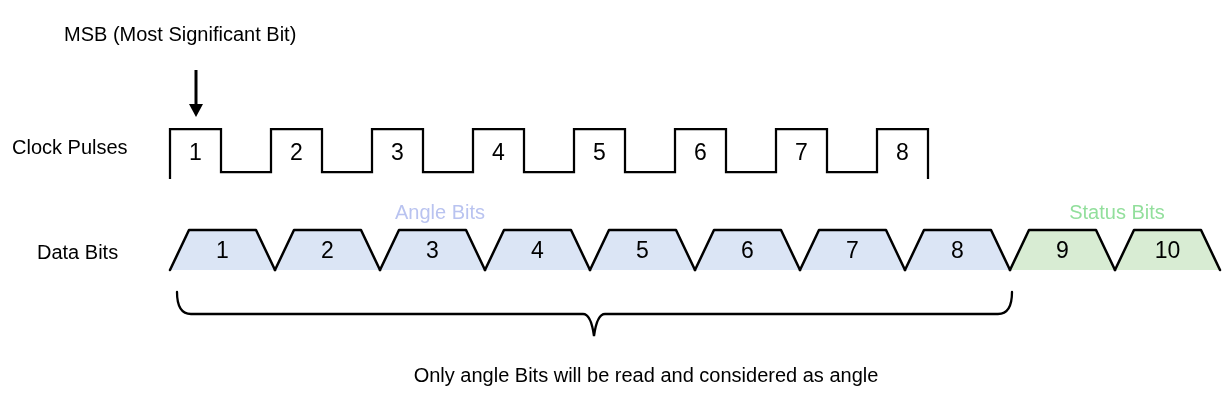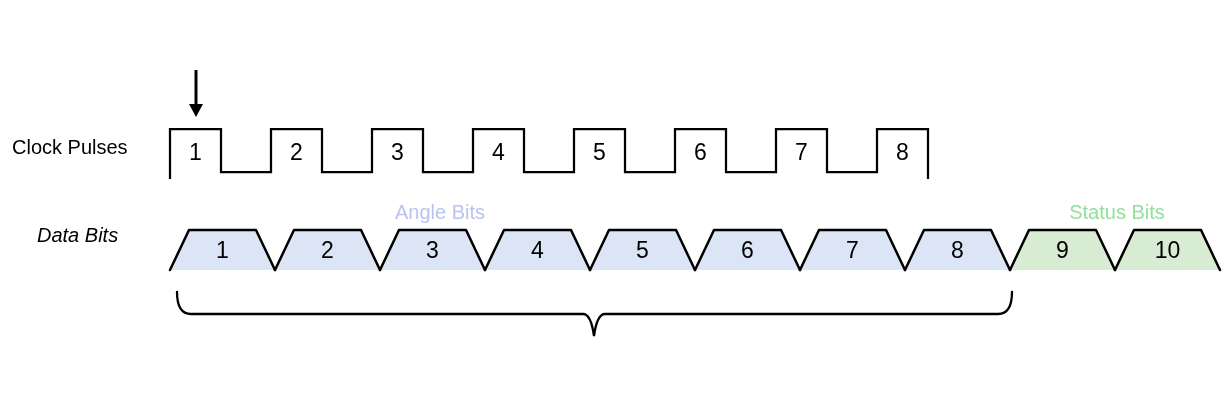--- a/index.html
+++ b/index.html
@@ -29,34 +29,36 @@
   }
   .label {
     position: absolute;
     font-size: 20px;
     line-height: 1.1;
     white-space: nowrap;
     color: #000000;
   }
   .msb-label     { left: 64px;  top: 23px; }
   .clock-label   { left: 4px;   top: 136px; margin-left: 8px; }
-  .data-label    { left: 37px;  top: 224px; font-style: italic; }
+  .data-label    { left: 37px;  top: 241px; }
   .heading       { transform: translateX(-50%); font-size: 20px; }
   .angle-heading  { left: 440px;  top: 201px; }
   .status-heading { left: 1117px; top: 201px; }
   .caption       { left: 646px; top: 364px; transform: translateX(-50%); }
 </style>
 </head>
 <body>
 
 <div class="canvas">
+  <div class="label msb-label">MSB (Most Significant Bit)</div>
   <div class="label clock-label">Clock Pulses</div>
   <div class="label data-label">Data Bits</div>
   <div class="label heading angle-heading" style="color: rgb(185, 195, 240);">Angle Bits</div>
   <div class="label heading status-heading" style="color: rgb(146, 223, 156);">Status Bits</div>
+  <div class="label caption">Only angle Bits will be read and considered as angle</div>
   <svg id="diagram-svg" width="1228" height="400" viewBox="0 0 1228 400" xmlns="http://www.w3.org/2000/svg">
       <line x1="196" y1="70" x2="196" y2="106" stroke="#000000" stroke-width="3"></line>
       <polygon points="189,104 203,104 196,117" fill="#000000"></polygon>
       <path d="M 170 179 L 170 129 L 221 129 L 221 172 L 271 172 L 271 129 L 322 129 L 322 172 L 372 172 L 372 129 L 423 129 L 423 172 L 473 172 L 473 129 L 524 129 L 524 172 L 574 172 L 574 129 L 625 129 L 625 172 L 675 172 L 675 129 L 726 129 L 726 172 L 776 172 L 776 129 L 827 129 L 827 172 L 877 172 L 877 129 L 928 129 L 928 179" fill="none" stroke="#000000" stroke-width="2.25" stroke-linejoin="miter"></path>
       <text x="195.5" y="160" text-anchor="middle" font-size="23">1</text>
       <text x="296.5" y="160" text-anchor="middle" font-size="23">2</text>
       <text x="397.5" y="160" text-anchor="middle" font-size="23">3</text>
       <text x="498.5" y="160" text-anchor="middle" font-size="23">4</text>
       <text x="599.5" y="160" text-anchor="middle" font-size="23">5</text>
       <text x="700.5" y="160" text-anchor="middle" font-size="23">6</text>

